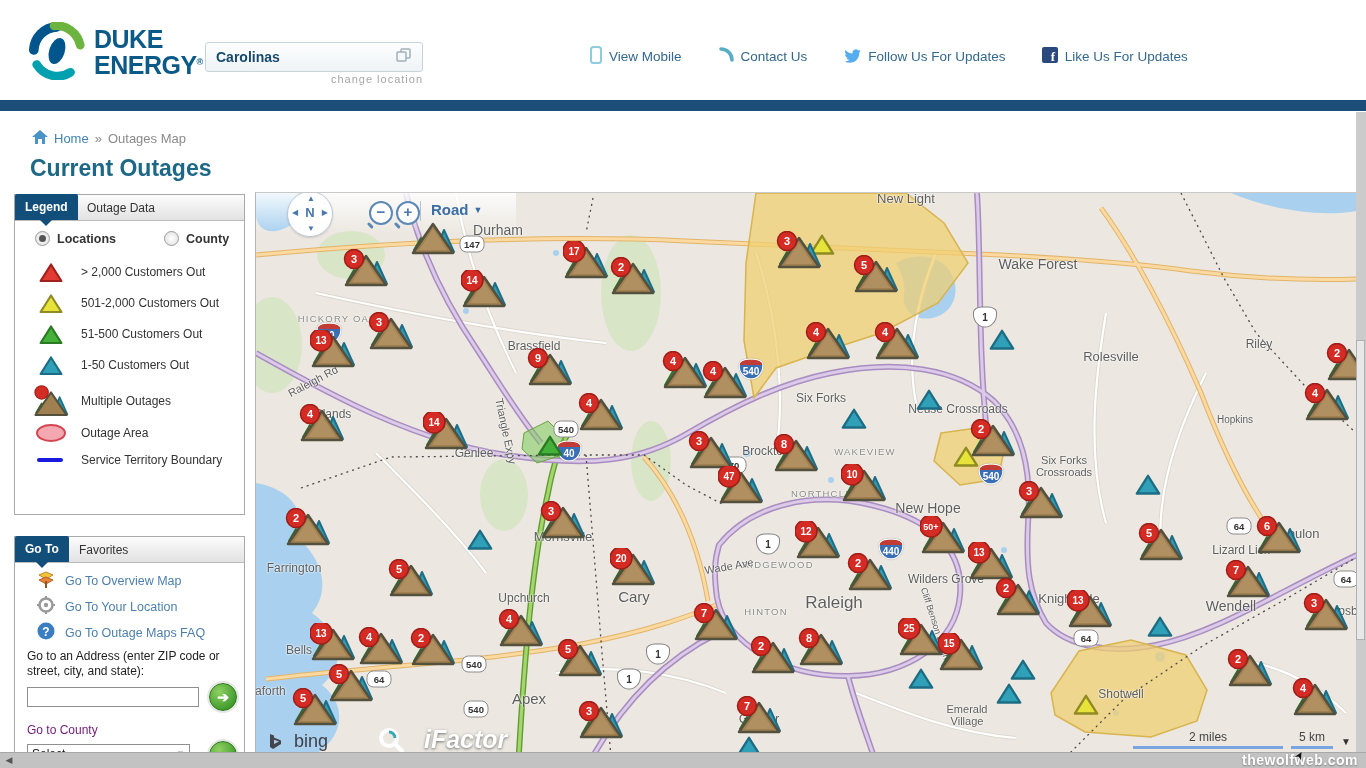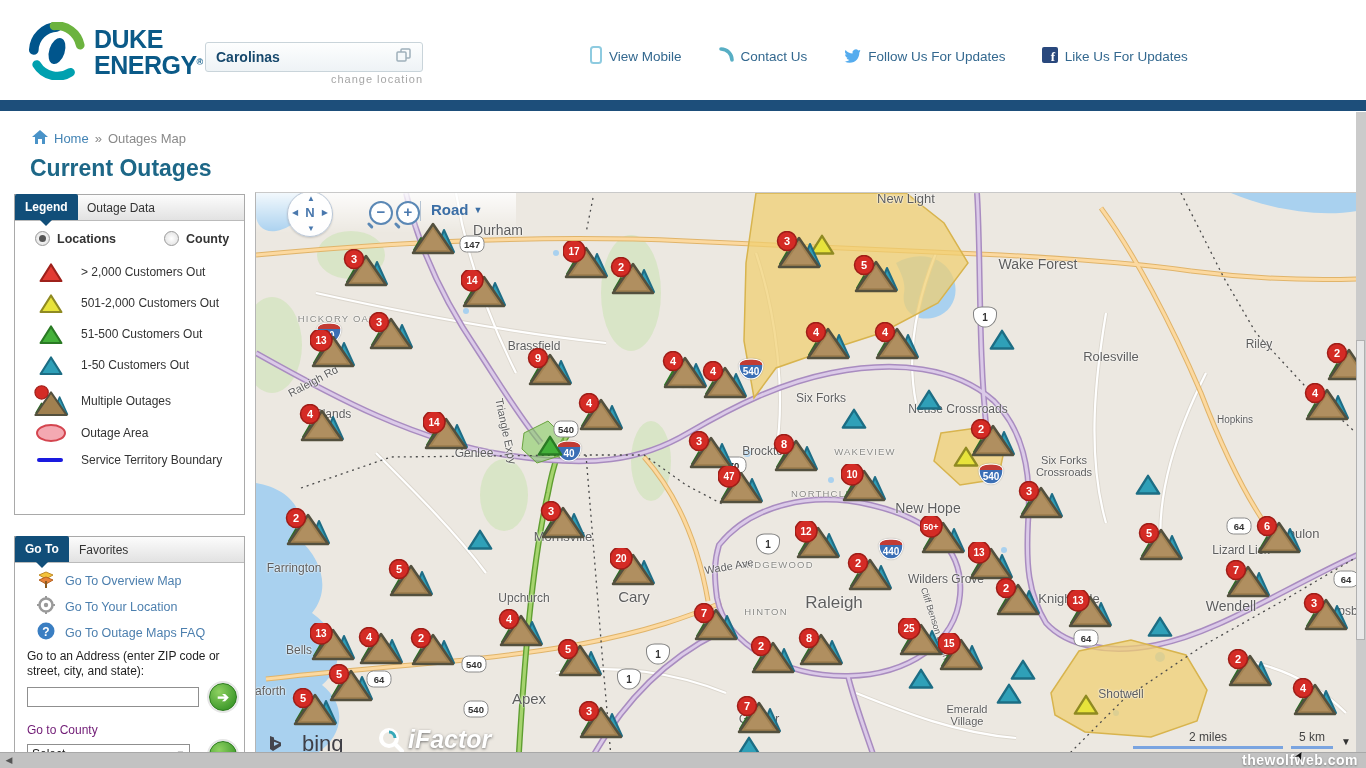--- a/index.html
+++ b/index.html
@@ -71,22 +71,22 @@
       border:1px solid #b9c6d6;z-index:40;color:#4978ad;box-shadow:0 1px 2px rgba(0,0,0,.15);cursor:pointer;}
   .compass .n{position:absolute;left:0;top:13px;width:100%;text-align:center;font-weight:bold;font-size:13px;}
   .compass .a{position:absolute;font-size:8px;line-height:8px;}
   .zoom-btn{position:absolute;top:8px;width:20px;height:20px;border-radius:50%;border:2px solid #5b88b5;background:rgba(255,255,255,.95);
       color:#4978ad;font-size:15px;font-weight:bold;line-height:18px;text-align:center;z-index:40;cursor:pointer;}
   .zoom-btn:after{content:"";position:absolute;left:-4px;bottom:-3px;width:7px;height:2.5px;background:#5b88b5;transform:rotate(45deg);border-radius:2px;}
   .map-style{position:absolute;left:175px;top:8px;z-index:40;color:#3b6ea5;font-weight:bold;font-size:15px;cursor:pointer;
       display:flex;align-items:center;gap:5px;}
   .map-style .car{font-size:9px;}
   .ctl-div{position:absolute;left:164px;top:8px;width:1px;height:20px;background:#b5c3d2;z-index:40;}
-  .bing{position:absolute;left:12px;top:538px;z-index:35;display:flex;align-items:center;gap:20px;color:#3f3f46;font-size:22px;cursor:pointer;}
-  .ifactor{position:absolute;left:122px;top:532px;z-index:35;display:flex;align-items:center;gap:4px;color:#fff;
+  .bing{position:absolute;left:12px;top:538px;z-index:35;display:flex;align-items:center;gap:12px;color:#3f3f46;font-size:18px;cursor:pointer;}
+  .ifactor{position:absolute;left:122px;top:532px;z-index:35;display:flex;align-items:center;gap:20px;color:#fff;
       font-size:25px;font-weight:bold;text-shadow:0 1px 3px rgba(80,80,80,.8);font-style:italic;}
   .scalebar{position:absolute;right:6px;bottom:4px;z-index:35;display:flex;align-items:flex-end;gap:8px;color:#444;font-size:12px;}
   .scalebar .seg{text-align:center;border-bottom:3px solid #7aa4e0;padding-bottom:2px;}
   .scalebar .car{color:#333;font-size:10px;padding-bottom:2px;}
   
   .hscroll{position:absolute;left:0;top:752px;width:1366px;height:15px;background:#c2c2c2;border-top:1px solid #a8a8a8;z-index:50;}
   .hscroll .arrow{position:absolute;left:2px;top:1px;width:14px;height:13px;color:#555;font-size:9px;line-height:13px;text-align:center;cursor:pointer;}
   .vscroll{position:absolute;left:1356px;top:112px;width:10px;height:640px;background:#cbcbcb;z-index:50;}
   .vthumb{position:absolute;left:0px;top:228px;width:9px;height:300px;background:#e8e8e8;border:1px solid #b0b0b0;box-sizing:border-box;cursor:pointer;}
   .watermark{position:absolute;right:8px;bottom:0px;z-index:60;color:#fff;font-weight:bold;font-size:14px;letter-spacing:.5px;

